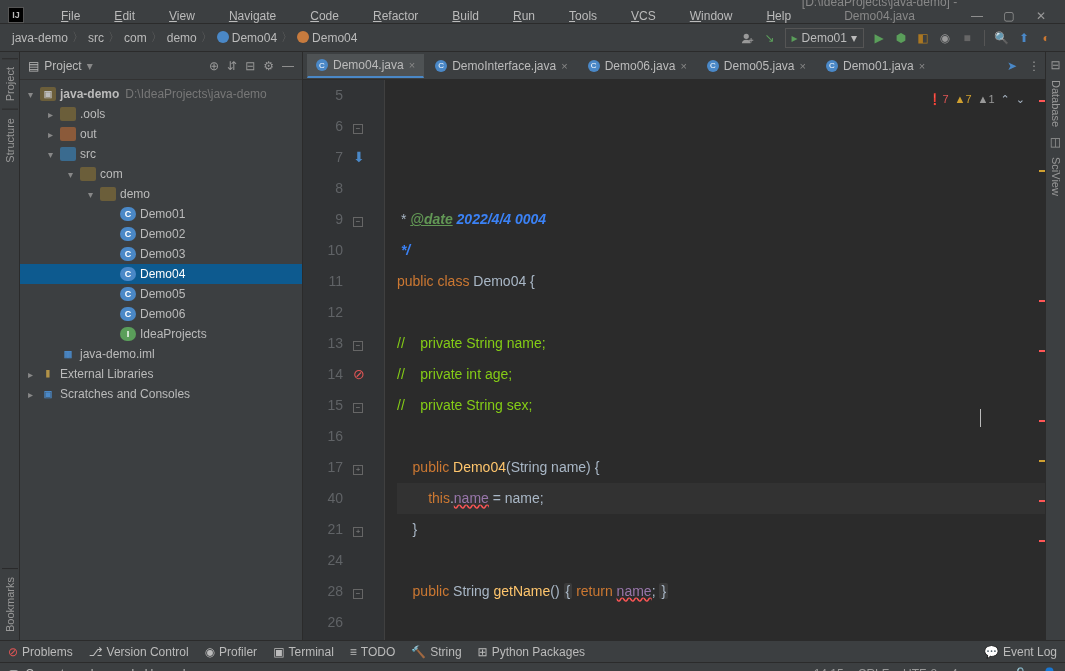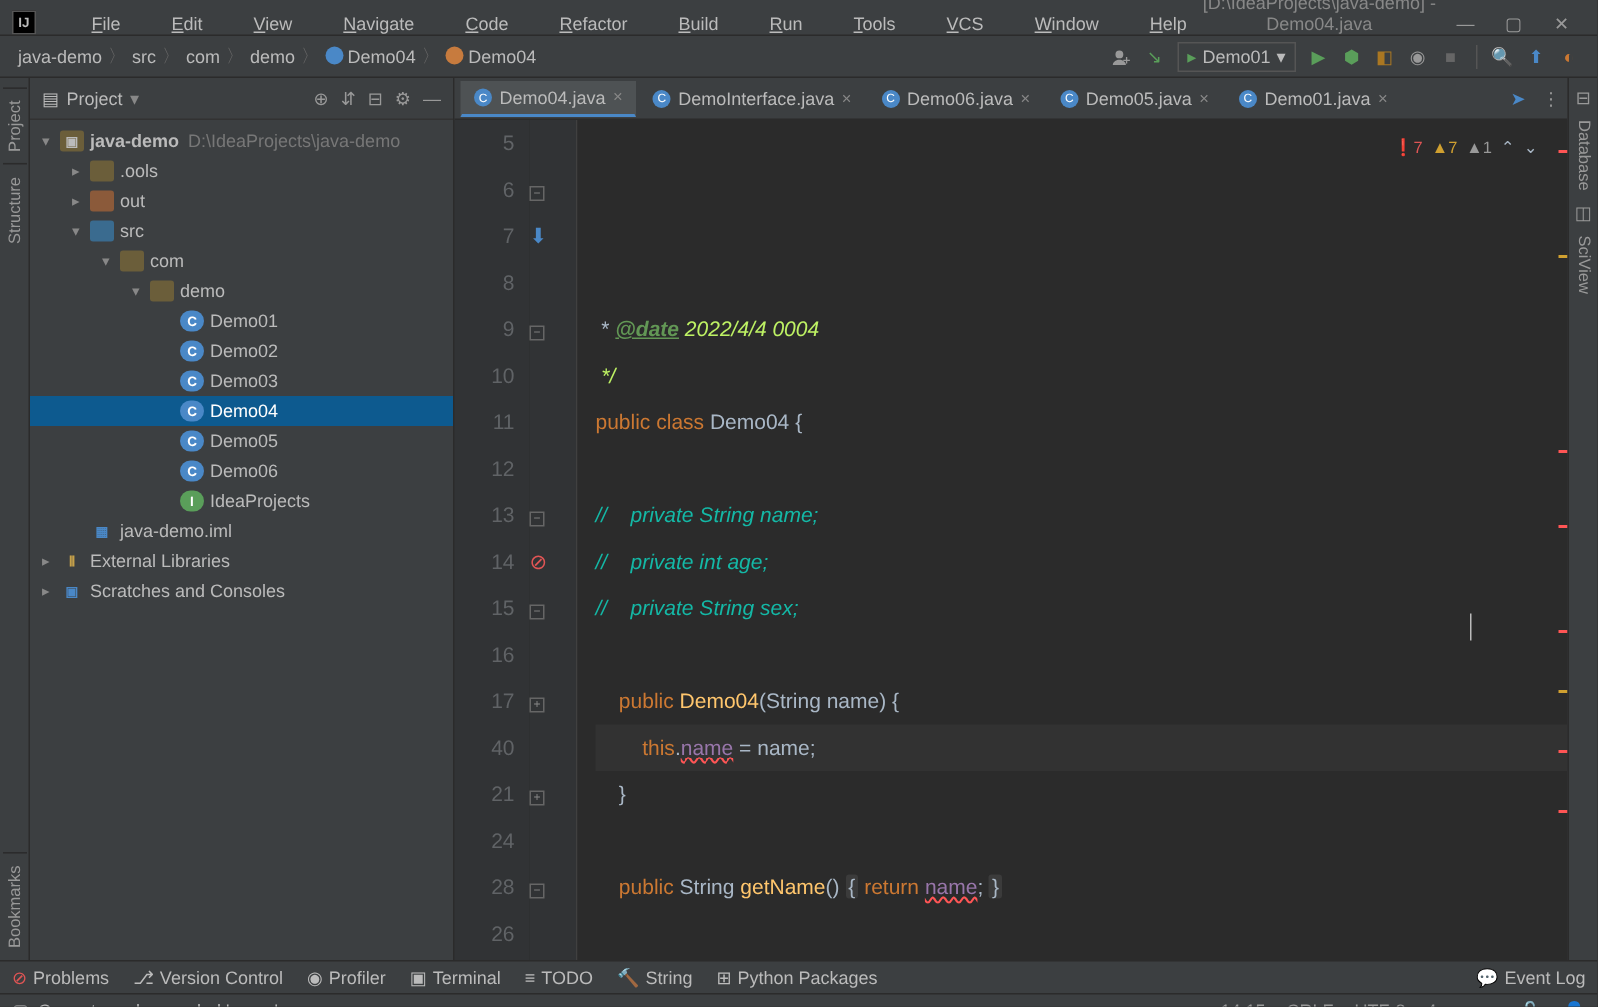--- a/index.html
+++ b/index.html
@@ -42,23 +42,23 @@
 .tab-ico { width:12px; height:12px; border-radius:6px; background:#4a88c7; display:flex; align-items:center; justify-content:center; font-size:8px; color:#fff; }
 .tab-close { color:#888; font-size:11px; }
 .tab-spacer { flex:1; }
 .editor { flex:1; display:flex; font-family:"JetBrains Mono",Consolas,monospace; font-size:14px; line-height:31px; position:relative; overflow:hidden; }
 .gutter-nums { width:50px; text-align:right; padding-right:10px; color:#606366; background:#313335; }
 .gutter-marks { width:32px; background:#313335; border-right:1px solid #404040; }
 .code { flex:1; padding-left:12px; white-space:pre; color:#a9b7c6; background:#2b2b2b; position:relative; }
 .code-line { height:31px; }
 .code-line.hl { background:#323232; }
 .kw { color:#cc7832; }
-.comment { color:#14b8a6; font-style:italic; }
+.comment { color:#84cc16; }
 .doc-tag { color:#629755; font-weight:bold; text-decoration:underline; font-style:italic; }
-.doc-txt { color:#bef264; font-style:italic; }
+.doc-txt { color:#3b82f6; font-style:italic;font-weight:bold; }
 .cls { color:#a9b7c6; }
 .field { color:#9876aa; }
 .fn { color:#ffc66d; }
 .err-underline { text-decoration:underline wavy #ff5555; }
 .dim-brace { background:#3b3b3b; border-radius:2px; padding:0 2px; }
 .insp-badges { position:absolute; top:4px; right:20px; display:flex; gap:6px; font-size:11px; }
 .insp-red { color:#e05555; }
 .insp-yellow { color:#d0a030; }
 .right-gutter { width:20px; background:#3c3f41; border-left:1px solid #2b2b2b; display:flex; flex-direction:column; align-items:center; }
 .rgut-tab { writing-mode:vertical-rl; padding:8px 2px; color:#999; font-size:11px; }

